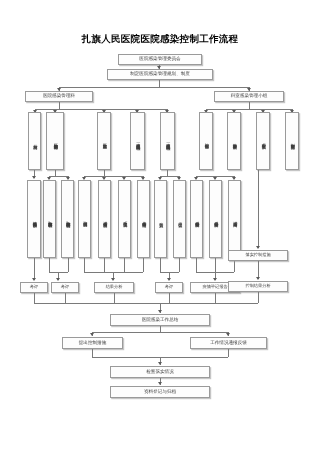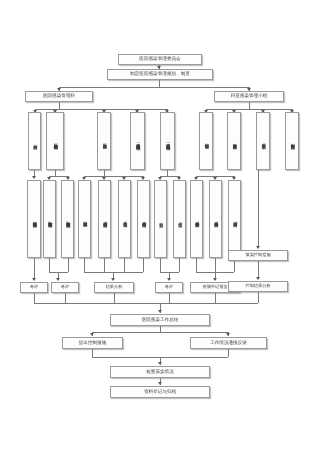--- a/index.html
+++ b/index.html
@@ -43,20 +43,21 @@
     position:absolute;width:0;height:0;
     border-left:2px solid transparent;border-right:2px solid transparent;
     border-top:3px solid #5a5a5a;
   }
 </style>
 </head>
 <body>
 
 <div id="chart">
 
+  <div class="title">扎旗人民医院医院感染控制工作流程</div>
 
   <div class="bx h big" style="left:118px;top:54px;width:84px;height:11px;">
     <span>医院感染管理委员会</span>
   </div>
   <div class="ln lnv" style="left:159px;top:65px;height:4px;"></div>
   <div class="arr" style="left:157px;top:66px;"></div>
 
   <div class="bx h big" style="left:107px;top:69px;width:106px;height:11px;">
     <span>制定医院感染管理规划、制度</span>
   </div>

